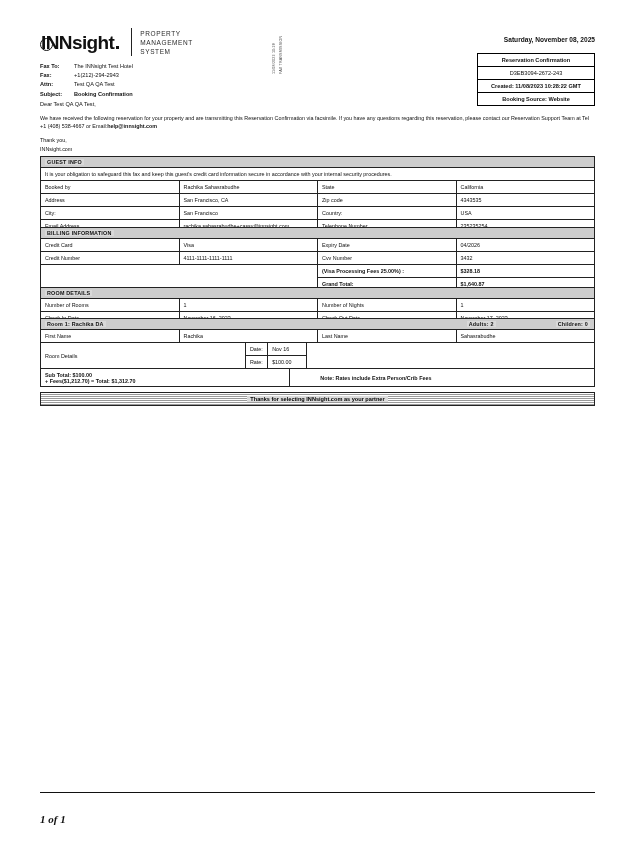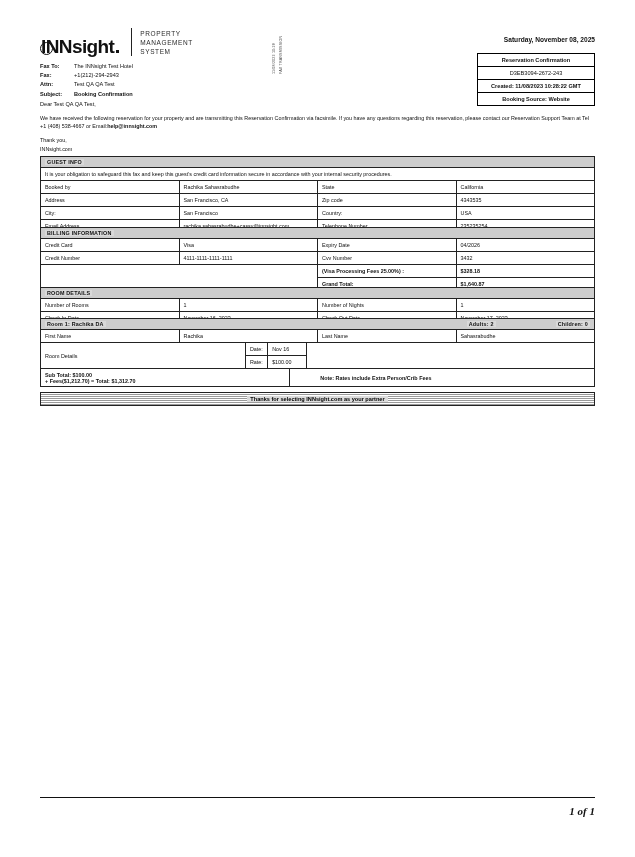--- a/index.html
+++ b/index.html
@@ -20,21 +20,21 @@
   .header {
     position: absolute;
     left: 0; top: 0;
     width: 635px;
     height: 150px;
   }
   .logo-block {
     position: absolute;
     left: 40px; top: 28px;
     display: flex;
-    align-items: flex-end;
+    align-items: center;
   }
   .logo-mark {
     font-size: 19px;
     font-weight: bold;
     letter-spacing: -0.6px;
     color: #111;
     line-height: 1;
     position: relative;
     padding-right: 4px;
     white-space: nowrap;
@@ -204,25 +204,25 @@
     padding: 3px 0;
   }
   .footer-band span {
     background: #dcdcdc;
     padding: 0 3px;
   }
 
   
   .page-footer {
     position: absolute;
-    left: 40px; bottom: 38px;
+    left: 40px; bottom: 30px;
     width: 555px;
     border-top: 1.5px solid #111;
-    text-align: right;
-    padding-top: 3px;
+    text-align: left;
+    padding-top: 16px;
   }
   .page-footer .num {
     font-family: "Liberation Serif", serif;
     font-style: italic;
     font-weight: bold;
     font-size: 11px;
     color: #111;
   }
 </style>
 </head>

